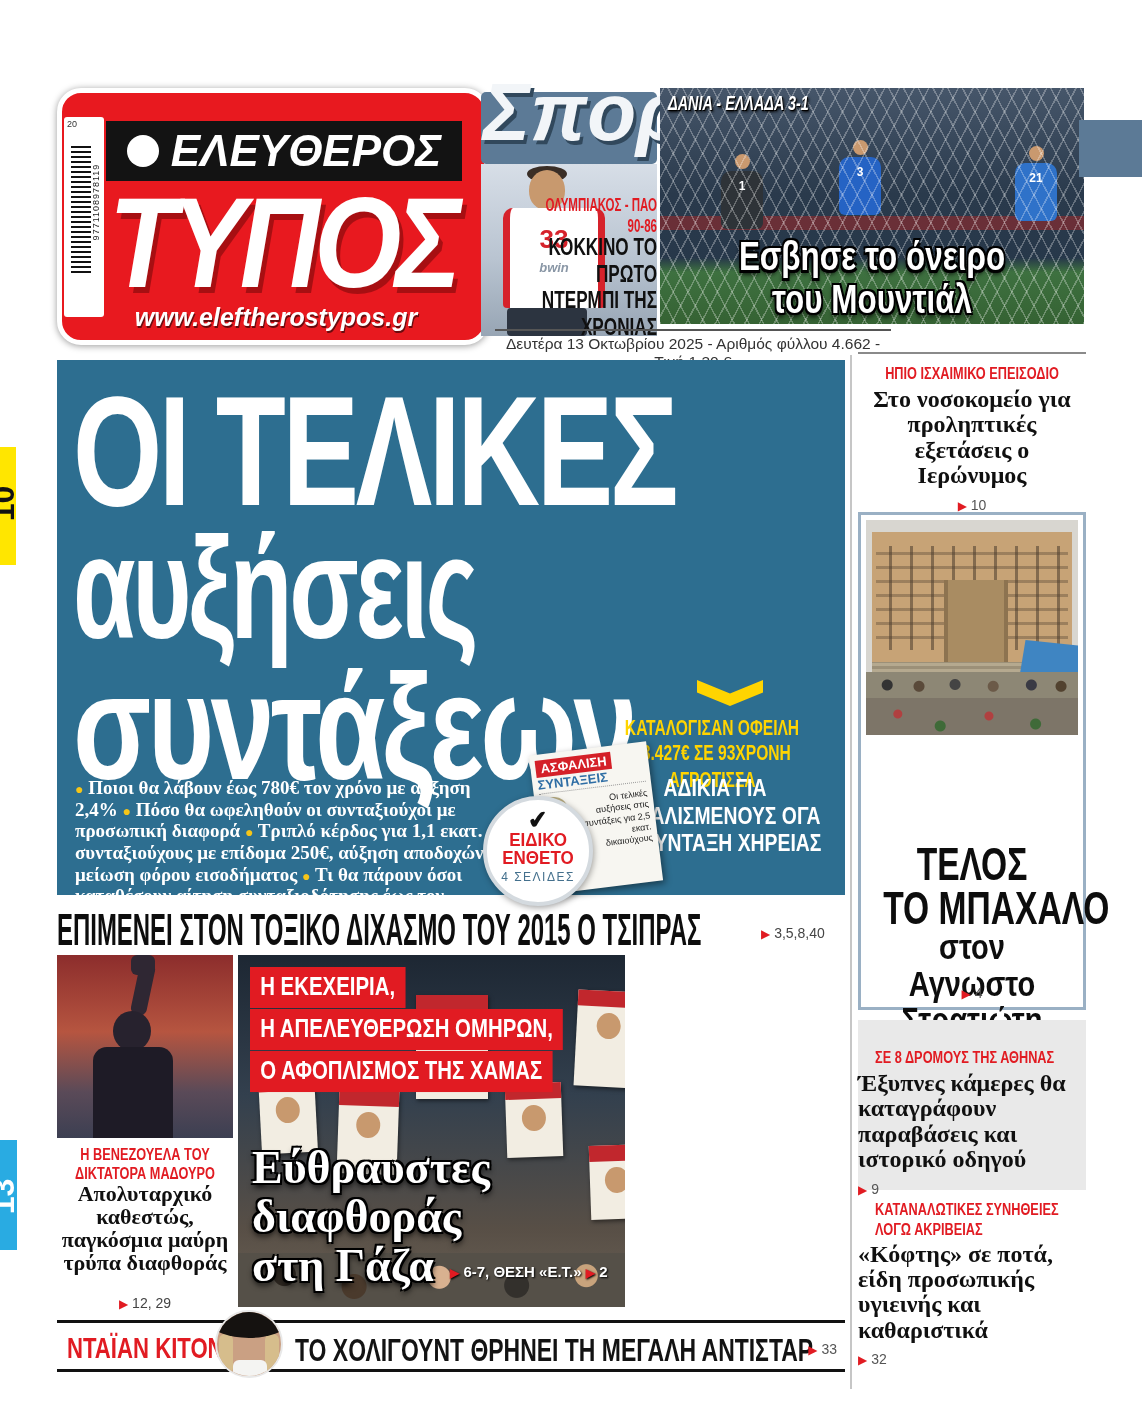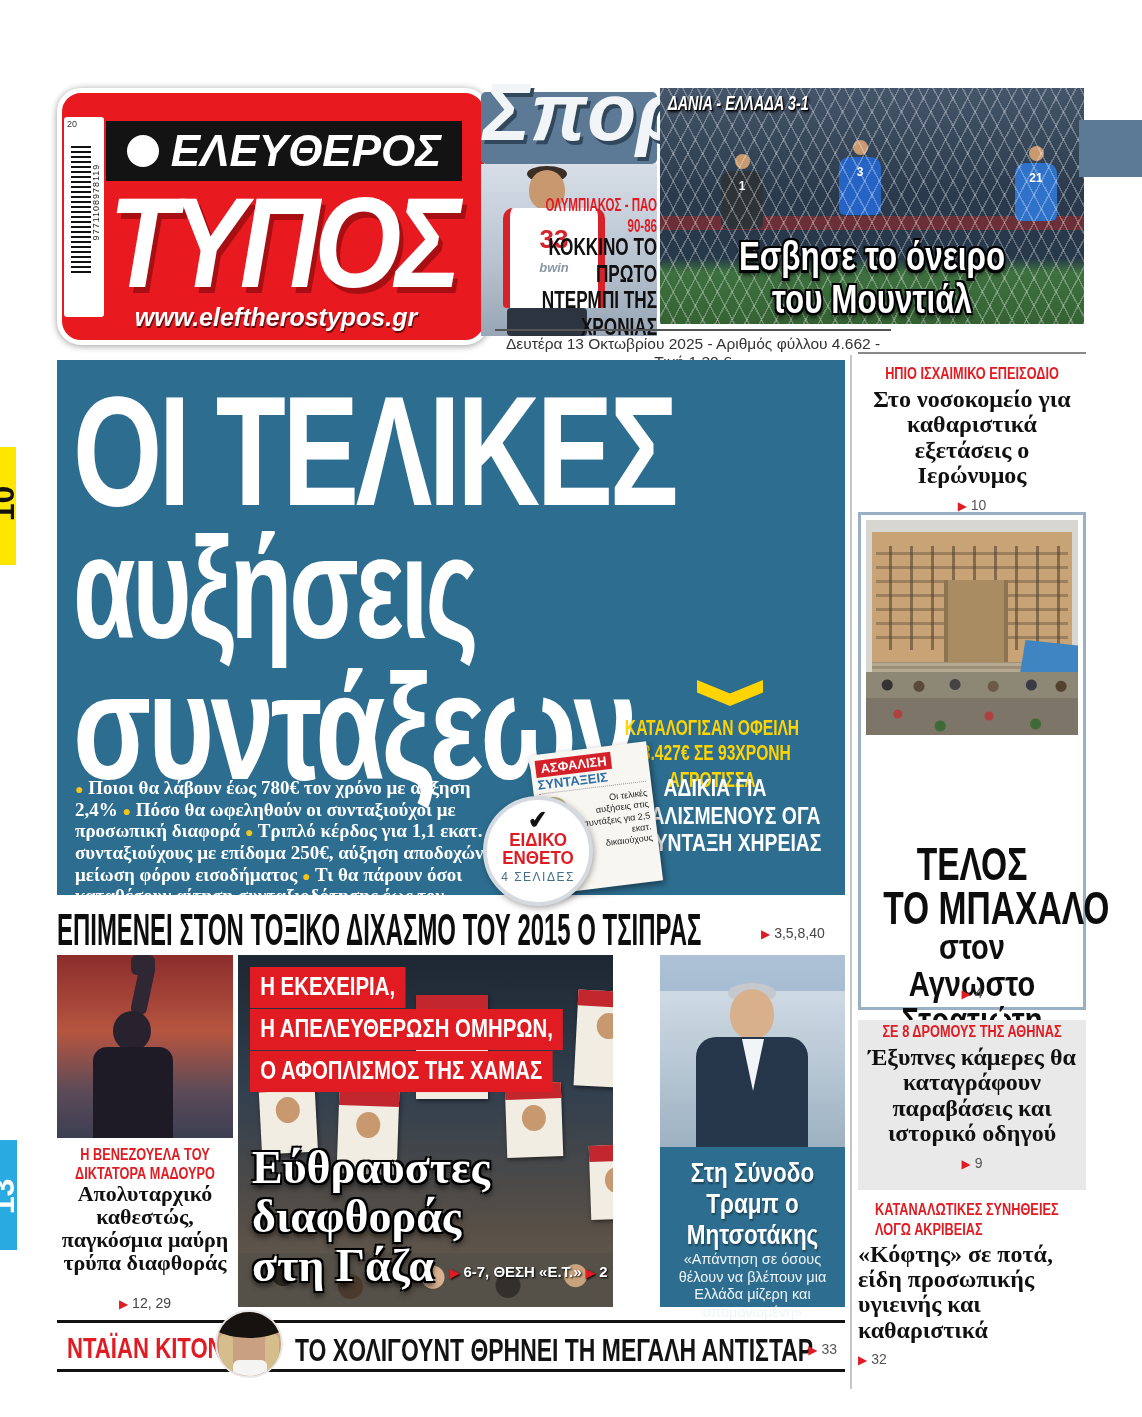--- a/index.html
+++ b/index.html
@@ -123,21 +123,21 @@
   .vz-head{position:absolute;left:56px;top:56px;width:38px;height:40px;border-radius:50%;background:#27222e;}
   .vz-body{position:absolute;left:36px;top:92px;width:80px;height:92px;border-radius:14px 14px 0 0;background:#1e1b26;}
   .vz-kicker{position:absolute;left:-22px;top:190px;width:220px;text-align:center;color:#e11b22;font-weight:bold;
              font-size:15px;line-height:1.2;transform:scale(0.85,1.05);transform-origin:top center;}
   .vz-head-txt{position:absolute;left:0;top:228px;width:176px;text-align:center;color:#101010;
                font-family:"Liberation Serif",serif;font-weight:bold;font-size:22px;line-height:1.04;}
   .vz-pages{position:absolute;left:0;top:340px;width:176px;text-align:center;font-size:14px;color:#444;}
 
   
   .gaza{left:238px;top:955px;width:375px;height:352px;overflow:hidden;
-        background:linear-gradient(180deg,#1d2733 0%,#33404e 40%,#584f46 78%,#6b6257 100%);}
+        background:linear-gradient(180deg,#1d2733 0%,#33404e 40%,#584f46 78%,#6b6257 100%);padding-left:12px;}
   .poster{position:absolute;background:#f2ede2;box-shadow:1px 2px 4px rgba(0,0,0,.5);}
   .poster-top{height:16px;background:#c1272d;}
   .poster-face{margin:6px auto 0;width:24px;height:26px;border-radius:50%;background:#c8996e;}
   .gz-crowd{position:absolute;left:0;bottom:0;width:100%;height:54px;
             background:radial-gradient(circle at 12% 40%,#2c2620 11px,transparent 12px),
                        radial-gradient(circle at 30% 62%,#4a3a2c 12px,transparent 13px),
                        radial-gradient(circle at 52% 45%,#d8b190 11px,transparent 12px),
                        radial-gradient(circle at 72% 60%,#33302c 12px,transparent 13px),
                        radial-gradient(circle at 90% 42%,#c8a37c 11px,transparent 12px),#555048;}
   .ribbon{position:absolute;left:12px;background:#e11b22;color:#fff;font-weight:bold;font-size:24px;
@@ -199,21 +199,21 @@
   .pl-overlay-in{position:relative;left:-32px;width:250px;text-align:center;color:#e11b22;font-weight:bold;
                  font-size:16px;line-height:1.3;transform:scale(0.75,1.05);transform-origin:top center;white-space:nowrap;}
   .sold-h1{position:absolute;left:0;top:326px;width:222px;text-align:center;color:#0d0d0d;font-weight:bold;
            font-size:42px;line-height:1;transform:scale(0.8,1.1);transform-origin:top center;white-space:nowrap;}
   .sold-h2{position:absolute;left:0;top:370px;width:222px;text-align:center;color:#0d0d0d;font-weight:bold;
            font-size:42px;line-height:1;transform:scale(0.8,1.1);transform-origin:top center;white-space:nowrap;}
   .sold-h3{position:absolute;left:0;top:414px;width:222px;text-align:center;color:#0d0d0d;font-weight:bold;
            font-size:33px;line-height:1.02;transform:scale(0.88,1.08);transform-origin:top center;}
   .sold-pages{position:absolute;left:0;top:470px;width:222px;text-align:center;font-size:14px;color:#555;}
   .rc-item3{left:858px;top:1020px;width:228px;height:170px;background:#e9e9e9;box-sizing:border-box;
-            padding-top:2px;text-align:center;}
+            padding-top:28px;}
   .rc-item4{left:858px;top:1200px;width:228px;text-align:left;}
 
   
   .strip{left:57px;top:1320px;width:788px;height:52px;border-top:3px solid #121212;border-bottom:3px solid #121212;
          background:#fff;box-sizing:border-box;}
   .kt-name{position:absolute;left:10px;top:8px;color:#e11b22;font-weight:bold;font-size:27px;white-space:nowrap;
            transform:scale(0.82,1.12);transform-origin:top left;}
   .kt-photo{position:absolute;left:158px;top:-13px;width:64px;height:64px;border-radius:50%;background:#caa083;
             overflow:hidden;border:2px solid #e8e8e8;}
   .kt-hat{position:absolute;left:-6px;top:-4px;width:76px;height:30px;border-radius:50%;background:#151210;}
@@ -396,39 +396,26 @@
       <div>στη Γάζα</div>
     </div>
     <div class="gz-pages">
       <span class="arr">▶</span>
       <span>6-7, ΘΕΣΗ «Ε.Τ.»</span>
       <span class="arr">▶</span>
       <span>2</span>
     </div>
   </div>
 
-  <div class="abs mits">
-    <div class="mt-photo">
-      <div class="mt-flagband"></div>
-      <div class="mt-hair"></div>
-      <div class="mt-head"></div>
-      <div class="mt-suit"></div>
-      <div class="mt-shirt"></div>
-    </div>
-    <div class="mt-box">
-      <div class="mt-title">Στη Σύνοδο Τραμπ ο Μητσοτάκης</div>
-      <div class="mt-quote">«Απάντηση σε όσους θέλουν να βλέπουν μια Ελλάδα μίζερη και απομονωμένη»</div>
-    </div>
-  </div>
 
   <div class="abs vrule"></div>
 
   <div class="abs rc-item1">
     <div class="rc-kicker">ΗΠΙΟ ΙΣΧΑΙΜΙΚΟ ΕΠΕΙΣΟΔΙΟ</div>
-    <div class="rc-head">Στο νοσοκομείο για καθαριστικά εξετάσεις ο Ιερώνυμος</div>
+    <div class="rc-head">Στο νοσοκομείο για προληπτικές εξετάσεις ο Ιερώνυμος</div>
     <div class="rc-pages">
       <span class="arr">▶</span>
       <span>10</span>
     </div>
   </div>
 
   <div class="abs rc-box">
     <div class="pl-photo">
       <div class="pl-building"></div>
       <div class="pl-windows"></div>

